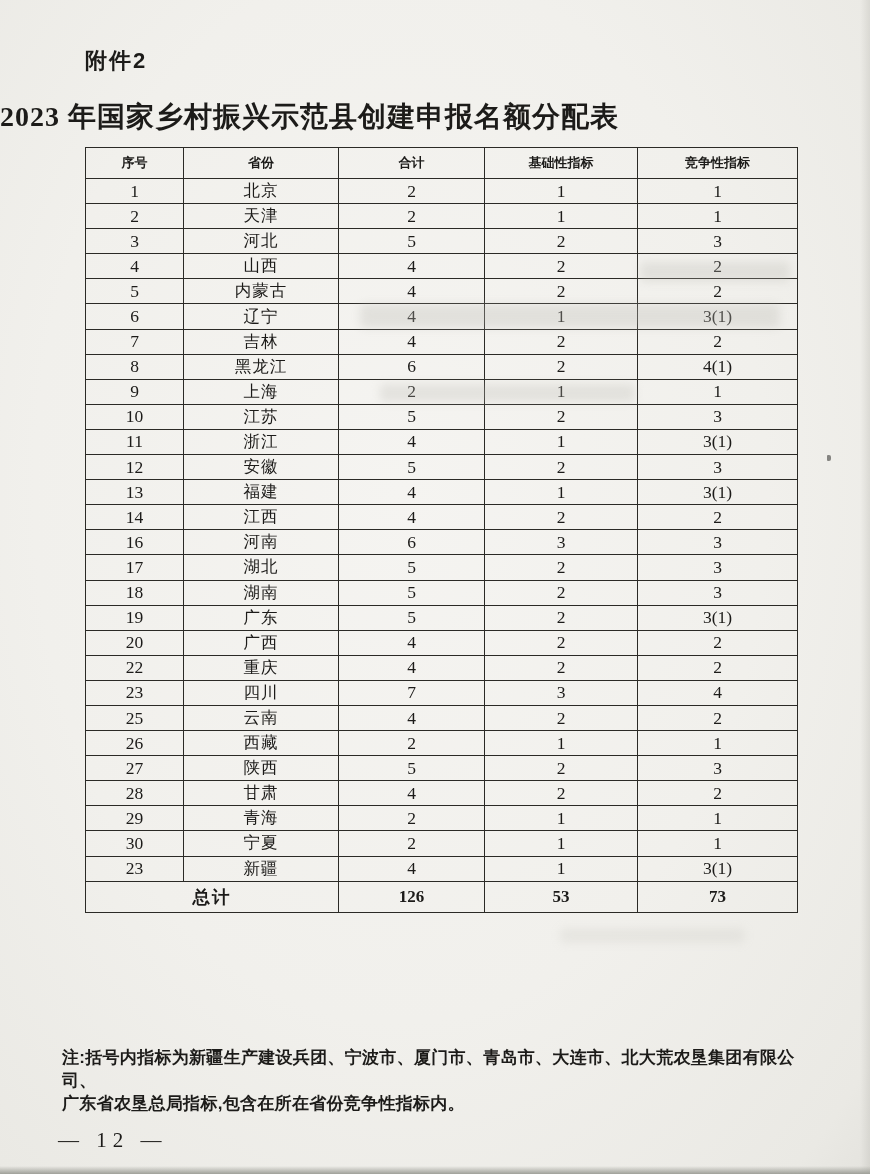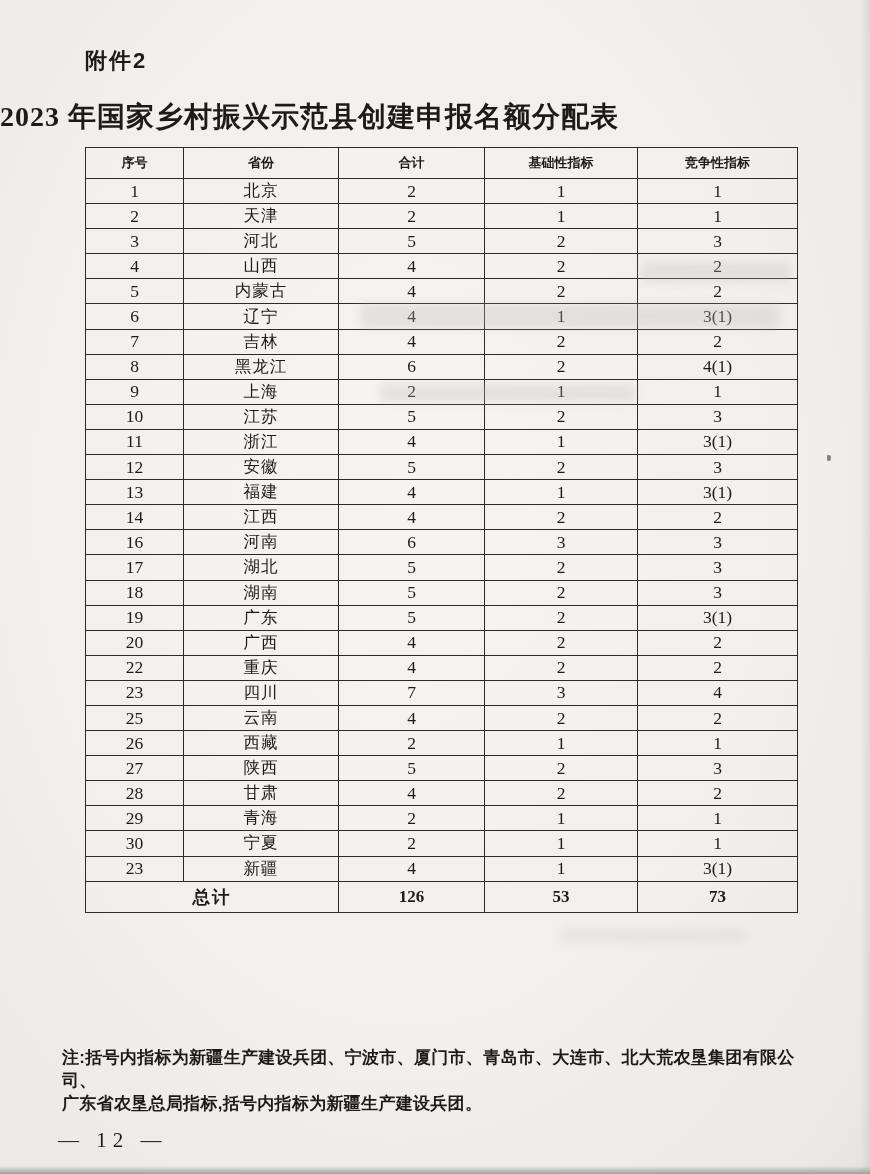--- a/index.html
+++ b/index.html
@@ -351,21 +351,21 @@
         <td colspan="2" class="total-label">总计</td>
         <td class="num">126</td>
         <td class="num">53</td>
         <td class="num">73</td>
       </tr>
     </tfoot>
   </table>
 
   <div class="note">
     <div>注:括号内指标为新疆生产建设兵团、宁波市、厦门市、青岛市、大连市、北大荒农垦集团有限公司、</div>
-    <div>广东省农垦总局指标,括号内指标为新疆生产建设兵团。</div>
+    <div>广东省农垦总局指标,包含在所在省份竞争性指标内。</div>
   </div>
 
   <div class="page-number">— 12 —</div>
 
   <div class="ghost g1"></div>
   <div class="ghost g2"></div>
   <div class="ghost g3"></div>
   <div class="ghost g4"></div>
   <div class="speck"></div>
   <div class="scan-edge-right"></div>

